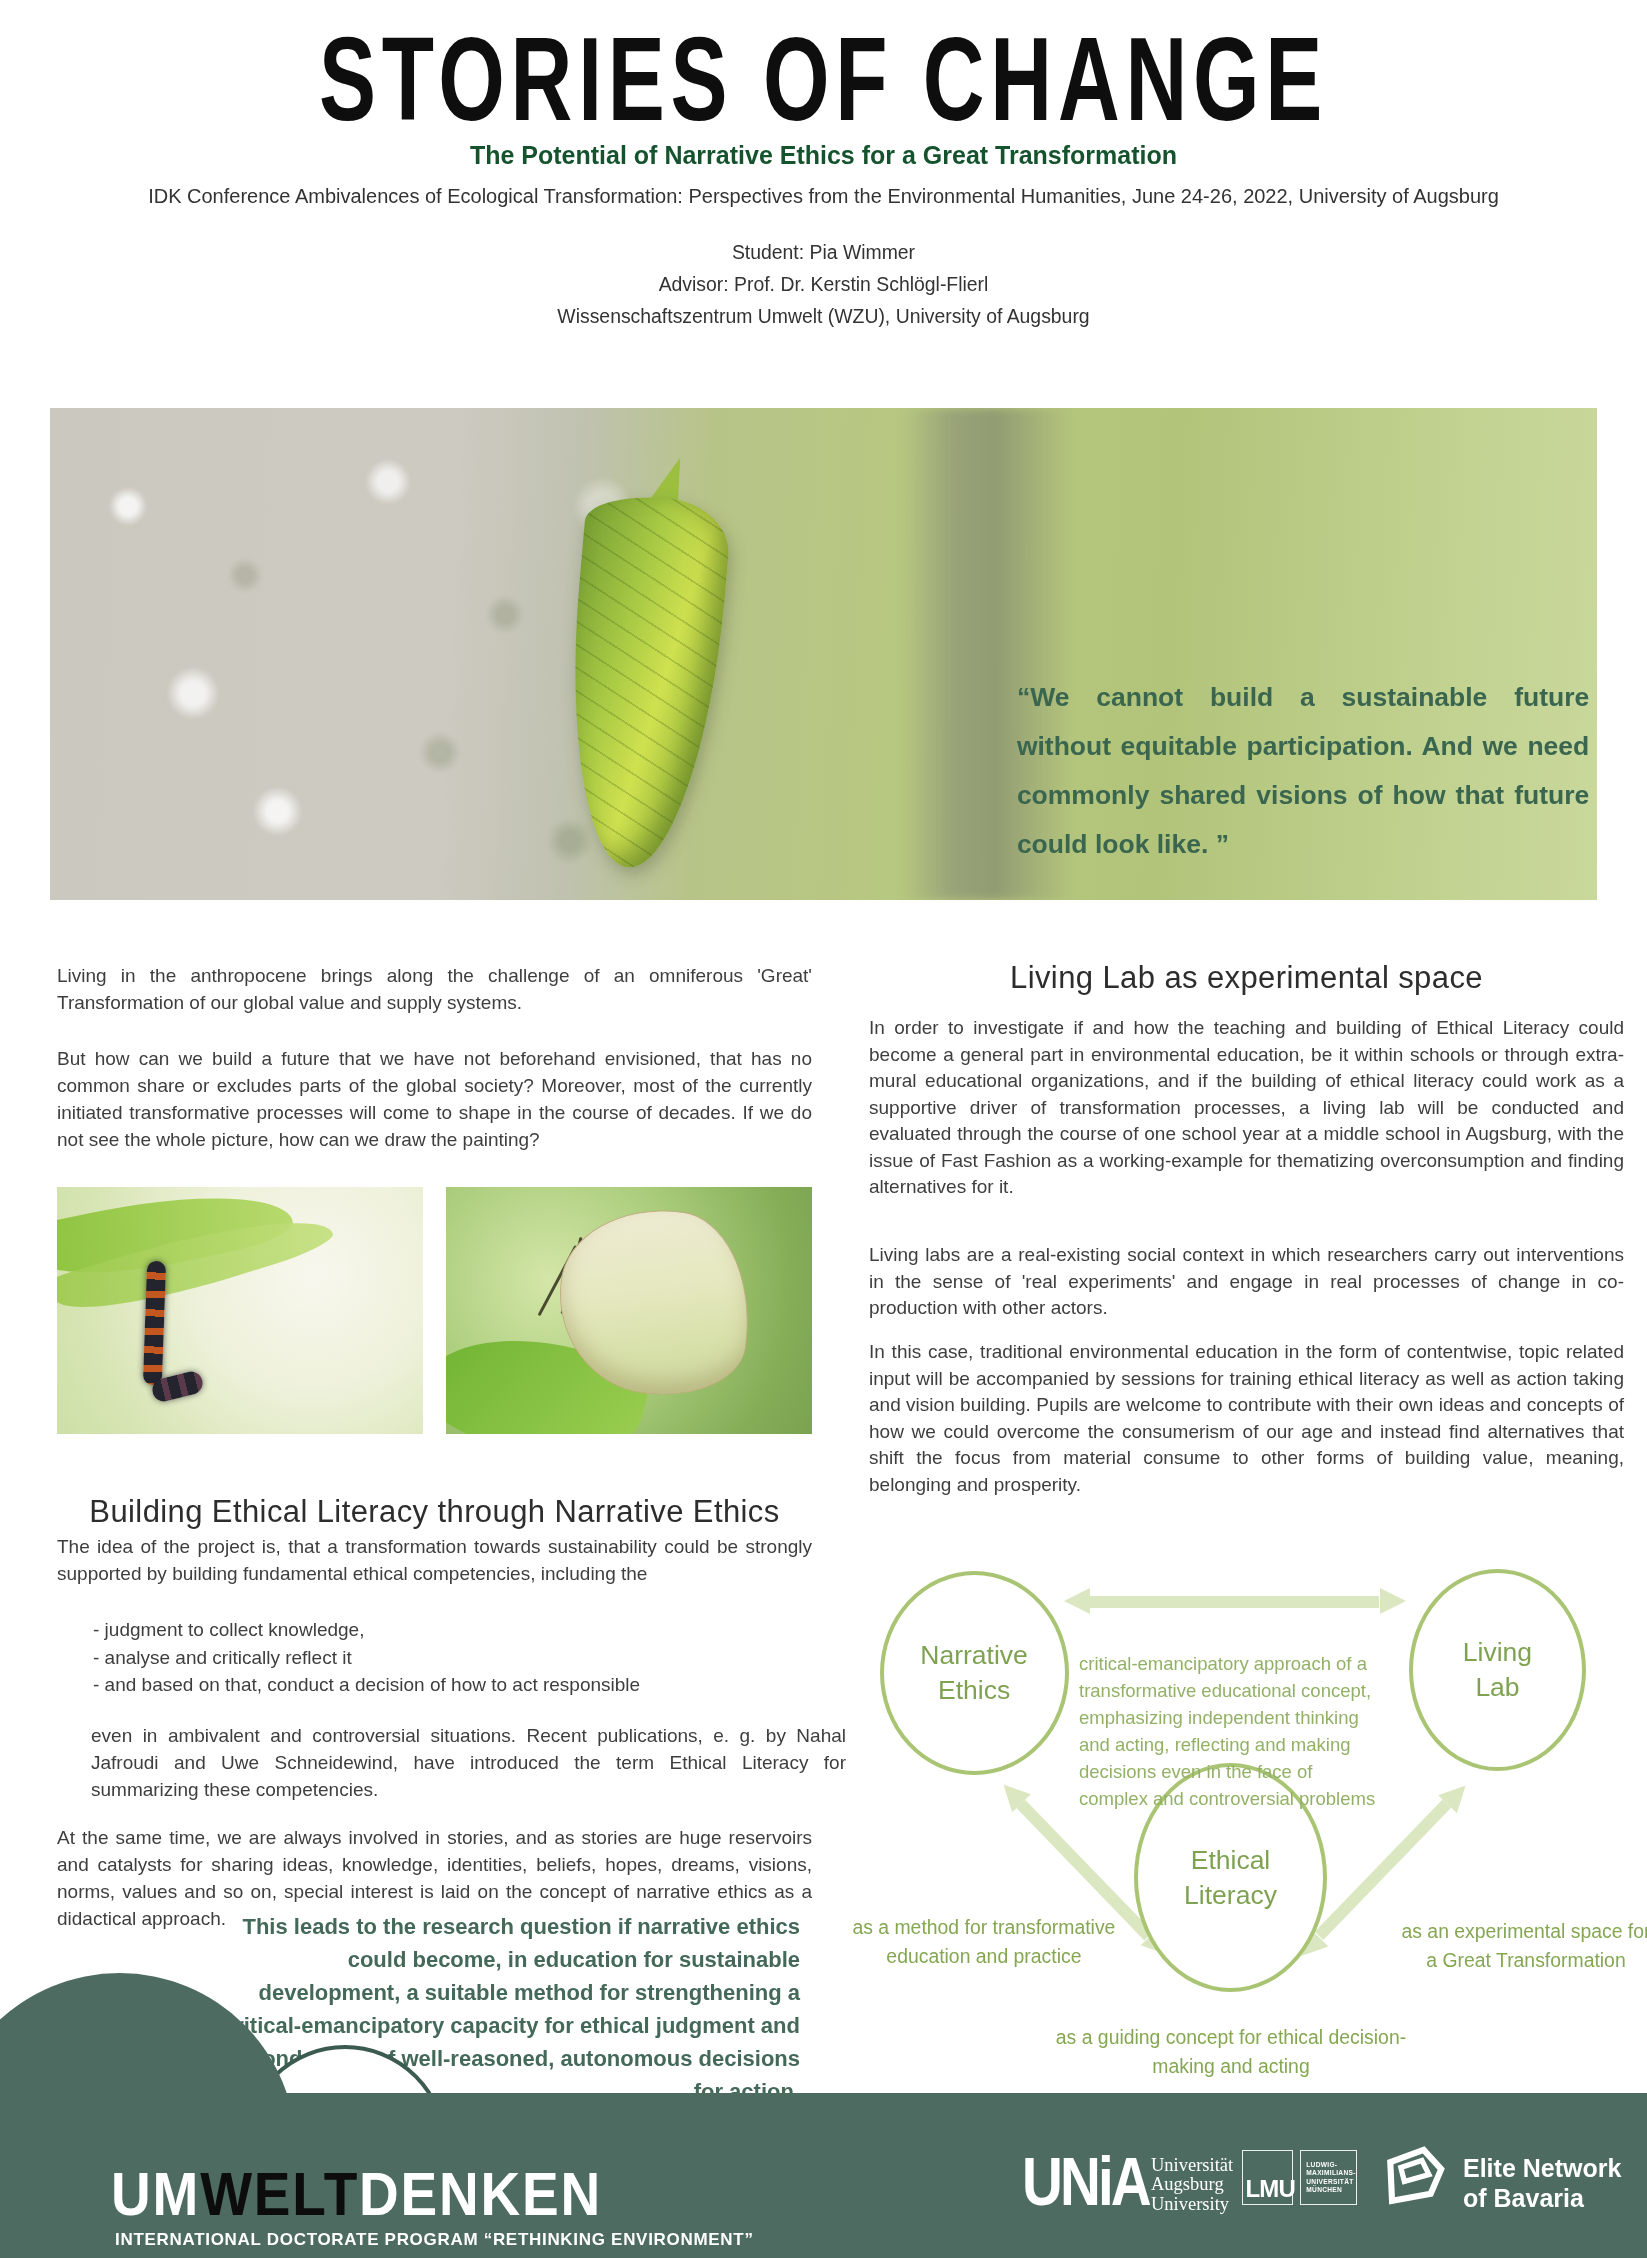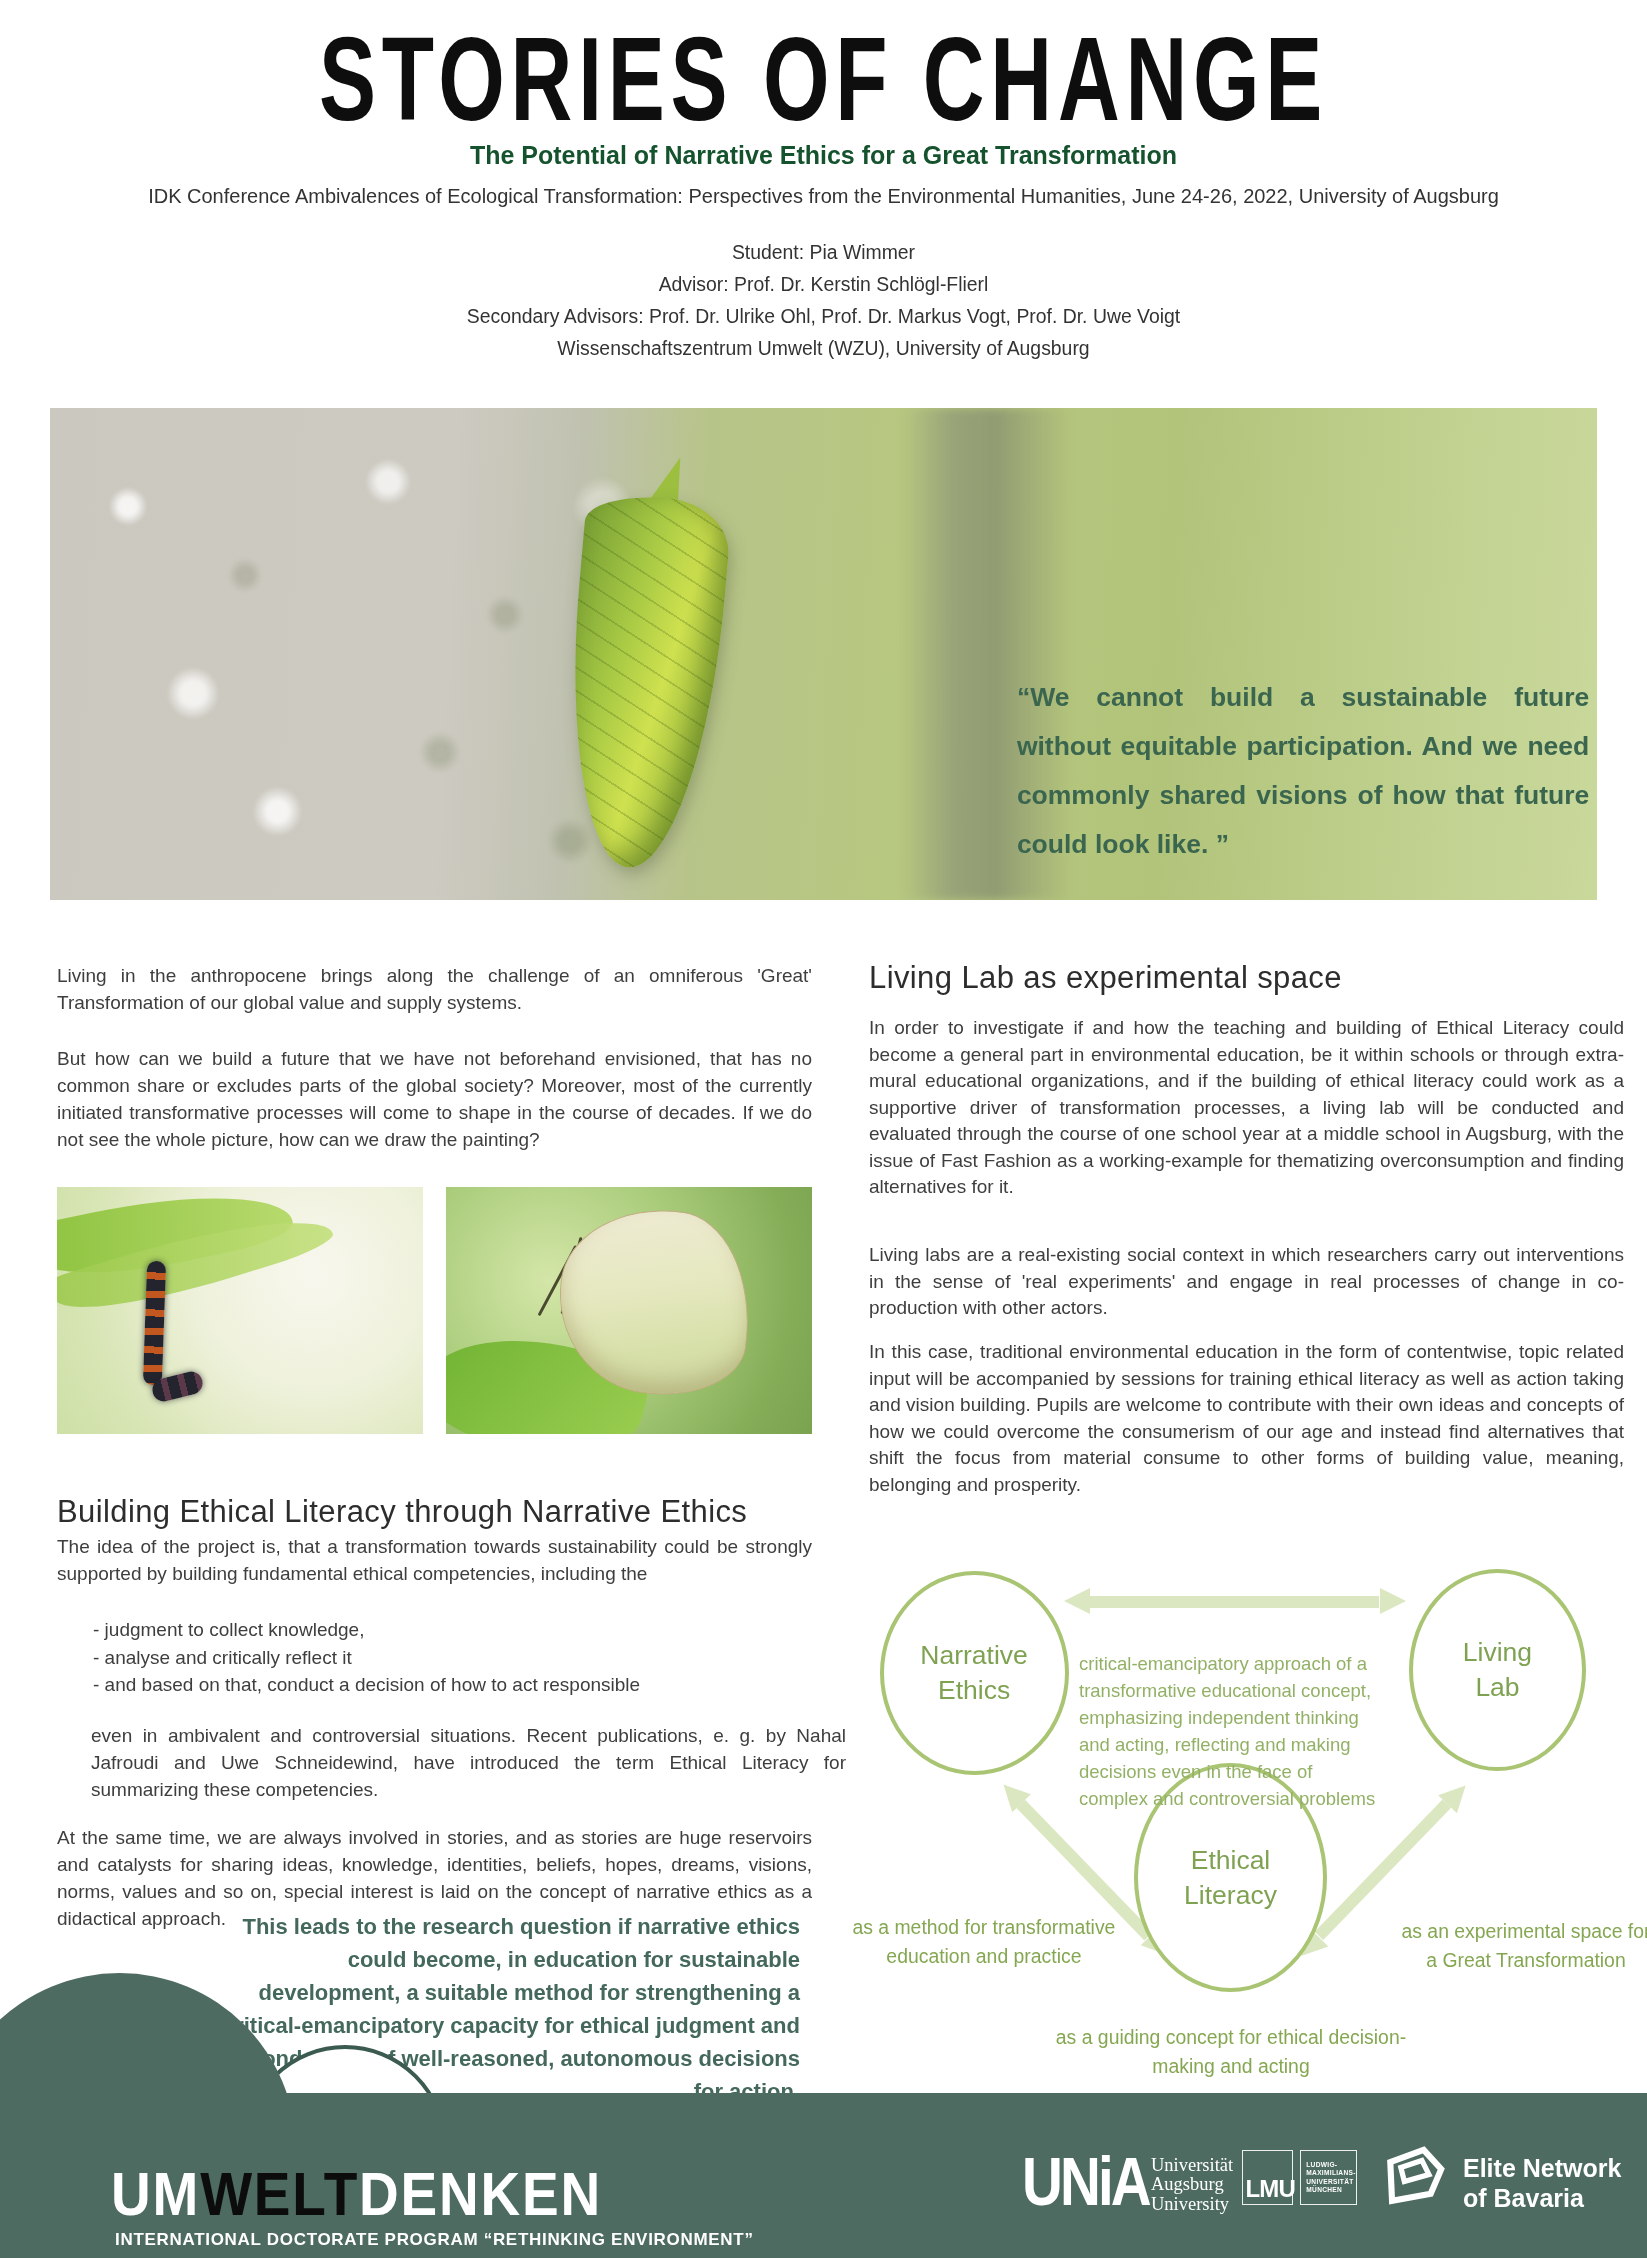--- a/index.html
+++ b/index.html
@@ -43,21 +43,21 @@
     background:repeating-linear-gradient(28deg,transparent 0 17.6px,rgba(55,85,15,.22) 17.6px 19.4px);}
   .chry-tip{position:absolute;left:104px;top:7px;width:0;height:0;
     border-left:25px solid transparent;border-right:12.4px solid transparent;
     border-bottom:62px solid #9cbf40;transform:rotate(14deg);}
   .hero-quote{left:62.5%;top:265px;width:37%;font-size:26.5px;font-weight:bold;color:#3a654f;
     line-height:49px;text-align:justify;}
   
   .col-left{left:57px;width:755px;}
   .col-right{left:869px;width:755px;}
   .para{position:absolute;font-size:19px;line-height:27px;text-align:justify;color:#3e3e3e;}
-  .section-heading{position:absolute;font-size:31px;color:#2d2d2d;letter-spacing:0.4px;}
+  .section-heading{position:absolute;font-size:31px;color:#2d2d2d;letter-spacing:0.4px;text-align:center;}
   .bullet{position:absolute;font-size:19px;line-height:27px;color:#3e3e3e;}
   .research{left:207px;top:1910px;width:593px;font-size:22px;font-weight:bold;color:#44695a;
     line-height:33px;text-align:right;}
   
   .photo{overflow:hidden;}
   .photo1{left:57px;top:1187px;width:366px;height:247px;
     background:radial-gradient(circle at 70% 35%,#f8f7ee 0%,#eef1da 40%,#d8e5b5 75%,#cde0a6 100%);}
   .leaf{position:absolute;background:linear-gradient(100deg,#8cc23d,#b8da6e);}
   .leaf-a{left:-8%;top:5%;width:72%;height:27%;border-radius:10% 90% 30% 70%;transform:rotate(-12deg);}
   .leaf-b{left:-2%;top:20%;width:78%;height:21%;border-radius:8% 92% 28% 72%;transform:rotate(-17deg);
@@ -126,21 +126,20 @@
 <body>
 
 <div class="abs title-wrap">
   <div class="title">STORIES OF CHANGE</div>
 </div>
 <div class="abs subtitle">The Potential of Narrative Ethics for a Great Transformation</div>
 <div class="abs conference">IDK Conference Ambivalences of Ecological Transformation: Perspectives from the Environmental Humanities, June 24-26, 2022, University of Augsburg</div>
 <div class="abs authors">
   <div>Student: Pia Wimmer</div>
   <div>Advisor: Prof. Dr. Kerstin Schlögl-Flierl</div>
-  <div>Secondary Advisors: Prof. Dr. Ulrike Ohl, Prof. Dr. Markus Vogt, Prof. Dr. Uwe Voigt</div>
   <div>Wissenschaftszentrum Umwelt (WZU), University of Augsburg</div>
 </div>
 
 <div class="abs hero">
   <div class="abs hero-speckles"></div>
   <div class="abs hero-stripe"></div>
   <div class="abs chrysalis">
     <div class="chry-tip"></div>
     <div class="chry-body"></div>
     <div class="chry-veins"></div>

